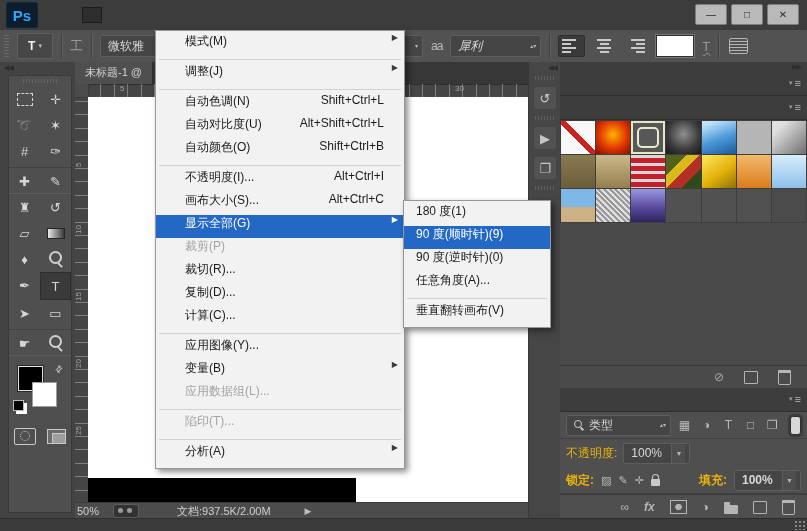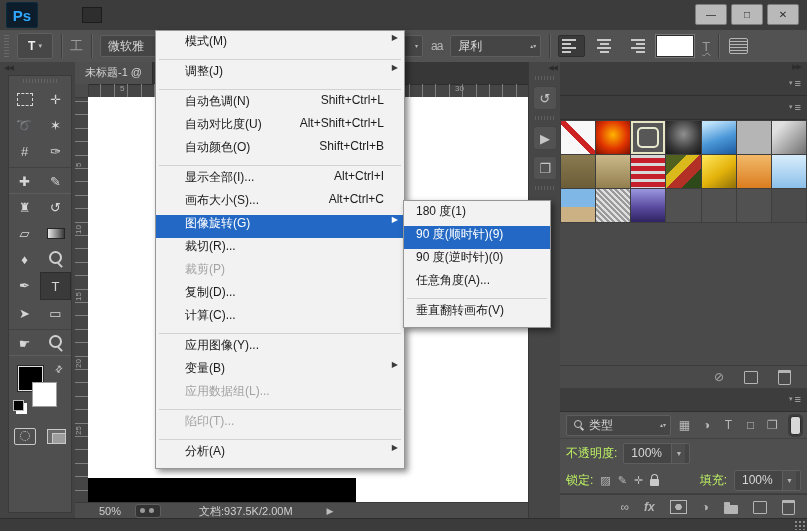--- a/index.html
+++ b/index.html
@@ -23,21 +23,21 @@
   .opt-sep{width:1px;height:24px;background:#3e3e3e;box-shadow:1px 0 0 #616161;}
   #tool-preset{width:34px;height:24px;background:#474747;border:1px solid #5f5f5f;border-radius:2px;
                display:flex;align-items:center;justify-content:center;gap:3px;color:#f0f0f0;font-weight:bold;}
   #tool-preset .dd{font-size:7px;color:#bdbdbd;}
   #orientation-icon{color:#9b9b9b;font-size:13px;}
   .combo{height:20px;background:#454545;border:1px solid #5e5e5e;border-radius:2px;display:flex;
          align-items:center;color:#d8d8d8;font-size:12px;padding:0 4px 0 7px;}
   .combo .spin{margin-left:auto;display:flex;flex-direction:column;line-height:5px;font-size:6px;color:#b5b5b5;padding-left:6px;}
   #font-combo{width:310px;}
   #aa-icon{color:#b9b9b9;font-size:12px;letter-spacing:-1px;}
-  #sharp-combo{width:78px;}
+  #sharp-combo{width:78px;font-style:italic;}
   .alignicon{width:22px;height:20px;border-radius:2px;display:flex;flex-direction:column;gap:2px;
              justify-content:center;padding-left:3px;}
   .alignicon.pressed{background:#3a3a3a;border:1px solid #2e2e2e;}
   .alignicon i{display:block;height:2px;background:#c9c9c9;}
   #align-left i:nth-child(1){width:14px}#align-left i:nth-child(2){width:9px}#align-left i:nth-child(3){width:14px}#align-left i:nth-child(4){width:9px}
   #align-center{align-items:center;padding-left:0}
   #align-center i:nth-child(1){width:14px}#align-center i:nth-child(2){width:9px}#align-center i:nth-child(3){width:14px}#align-center i:nth-child(4){width:9px}
   #align-right{align-items:flex-end;padding:0 3px 0 0}
   #align-right i:nth-child(1){width:14px}#align-right i:nth-child(2){width:9px}#align-right i:nth-child(3){width:14px}#align-right i:nth-child(4){width:9px}
   #text-color-swatch{width:36px;height:20px;background:#fff;border:1px solid #2d2d2d;outline:1px solid #777;}
@@ -82,21 +82,21 @@
   #h-ruler{position:absolute;left:13px;right:0;top:22px;height:13px;border-bottom:1px solid #3a3a3a;
            background:repeating-linear-gradient(90deg,transparent 0 12.4px,#7f7f7f 12.4px 13.4px);}
   #h-ruler span{position:absolute;top:0;font-size:8px;color:#a2a2a2;}
   #v-ruler{position:absolute;left:0;top:35px;width:13px;bottom:16px;border-right:1px solid #3a3a3a;
            background:repeating-linear-gradient(0deg,transparent 0 12.4px,#7f7f7f 12.4px 13.4px);}
   #v-ruler span{position:absolute;left:1px;font-size:8px;color:#a2a2a2;transform:rotate(-90deg);transform-origin:4px 6px;}
   #canvas{position:absolute;left:13px;top:35px;right:0;bottom:16px;background:#fff;}
   #canvas-black{position:absolute;left:0px;bottom:0px;width:268px;height:25px;background:#000;}
   #statusbar{position:absolute;left:0;bottom:0;right:0;height:16px;background:#4c4c4c;border-top:1px solid #3a3a3a;
              display:flex;align-items:center;font-size:11px;color:#cfcfcf;}
-  #status-zoom{margin-left:24px;}
+  #status-zoom{margin-left:2px;}
   #status-icon{width:24px;height:12px;background:#333;border:1px solid #5e5e5e;border-radius:3px;margin-left:14px;position:relative;}
   #status-icon::before,#status-icon::after{content:'';position:absolute;top:3px;width:5px;height:5px;border-radius:50%;background:#9a9a9a;}
   #status-icon::before{left:4px}#status-icon::after{left:13px}
   #status-doc{margin-left:38px;}
   #status-arrow{margin-left:34px;color:#bdbdbd;font-size:9px;}
   
   #collapseddock{position:absolute;left:528px;top:62px;width:32px;height:457px;background:#464646;border-left:1px solid #383838;}
   #collapseddock .dock-collapse{display:block;text-align:right;font-size:7px;color:#2c2c2c;padding:2px 4px 0 0;letter-spacing:-1px;}
   #collapseddock .grip-h{height:4px;margin:4px 6px;background:repeating-linear-gradient(90deg,#5f5f5f 0 1px,transparent 1px 3px);}
   .dockicon{width:22px;height:22px;margin:6px auto;background:#525252;border:1px solid #444;border-radius:3px;
@@ -119,24 +119,24 @@
   
   #layers-filter{height:26px;background:#4f4f4f;display:flex;align-items:center;gap:5px;padding:0 6px;border-bottom:1px solid #424242;}
   #filter-combo{width:92px;height:19px;}
   .magglass{position:relative;width:11px;height:11px;margin-right:4px;}
   .magglass::before{content:'';position:absolute;left:0;top:0;width:6px;height:6px;border:1.5px solid #c9c9c9;border-radius:50%;}
   .magglass::after{content:'';position:absolute;left:7px;top:7px;width:1.5px;height:4px;background:#c9c9c9;transform:rotate(-45deg);}
   .filtericon{color:#b8b8b8;font-size:12px;width:17px;text-align:center;}
   #filter-toggle{margin-left:auto;width:9px;height:17px;background:#d8d8d8;border:1px solid #2e2e2e;border-radius:3px;box-shadow:0 0 0 2px #3c3c3c;}
   #layers-blend{height:28px;background:#4f4f4f;display:flex;align-items:center;gap:6px;padding:0 6px;}
   #blend-combo{width:148px;height:20px;}
-  .rp-label{font-size:12px;color:#bef264;white-space:nowrap;text-align:center;}
+  .rp-label{font-size:12px;color:#eab308;white-space:nowrap;text-align:center;}
   .mini-combo{height:19px;width:54px;}
   .mini-combo .dd{margin-left:auto;width:13px;height:100%;border-left:1px solid #5e5e5e;display:flex;align-items:center;justify-content:center;font-size:7px;color:#b5b5b5;background:#4e4e4e;}
-  #layers-lock{height:26px;background:#4f4f4f;display:flex;align-items:center;gap:7px;padding:0 6px;border-bottom:1px solid #404040;}
+  #layers-lock{height:26px;background:#4f4f4f;display:flex;align-items:center;gap:7px;padding:0 6px;border-bottom:1px solid #404040;font-weight:bold;}
   .lockicon-s{color:#b8b8b8;font-size:11px;}
   .csslock{position:relative;width:9px;height:7px;background:#c9c9c9;margin-top:5px;border-radius:1px;}
   .csslock::before{content:'';position:absolute;left:1px;top:-5px;width:5px;height:5px;border:1.5px solid #c9c9c9;border-bottom:none;border-radius:4px 4px 0 0;}
   #layers-rows{flex:1 1 auto;background:#4f4f4f;}
   .layer-row{height:39px;display:flex;align-items:center;border-bottom:1px solid #444;position:relative;}
   .layer-row.selected{background:#6e7e8d;}
   .eyecell{width:26px;height:100%;border-right:1px solid #454545;display:flex;align-items:center;justify-content:center;}
   .eye{width:13px;height:9px;border:1px solid #d9d9d9;border-radius:50%;position:relative;}
   .eye::after{content:'';position:absolute;left:3px;top:1.5px;width:4px;height:4px;background:#d9d9d9;border-radius:50%;}
   .thumb{width:24px;height:30px;margin-left:7px;flex:0 0 auto;}
@@ -471,41 +471,41 @@
         <span class="lbl">自动对比度(U)</span>
         <span class="sc">Alt+Shift+Ctrl+L</span>
 
       </div>
       <div class="mi sep_after">
         <span class="lbl">自动颜色(O)</span>
         <span class="sc">Shift+Ctrl+B</span>
 
       </div>
       <div class="mi">
-        <span class="lbl">显示全部(I)...</span>
+        <span class="lbl">不透明度(I)...</span>
         <span class="sc">Alt+Ctrl+I</span>
 
       </div>
       <div class="mi">
         <span class="lbl">画布大小(S)...</span>
         <span class="sc">Alt+Ctrl+C</span>
 
       </div>
       <div class="mi submenu highlighted">
-        <span class="lbl">图像旋转(G)</span>
+        <span class="lbl">显示全部(G)</span>
         <span class="sc"></span>
         <span class="arrow">▶</span>
-      </div>
-      <div class="mi">
-        <span class="lbl">裁切(R)...</span>
-        <span class="sc"></span>
-
       </div>
       <div class="mi disabled">
         <span class="lbl">裁剪(P)</span>
+        <span class="sc"></span>
+
+      </div>
+      <div class="mi">
+        <span class="lbl">裁切(R)...</span>
         <span class="sc"></span>
 
       </div>
       <div class="mi">
         <span class="lbl">复制(D)...</span>
         <span class="sc"></span>
 
       </div>
       <div class="mi sep_after">
         <span class="lbl">计算(C)...</span>

